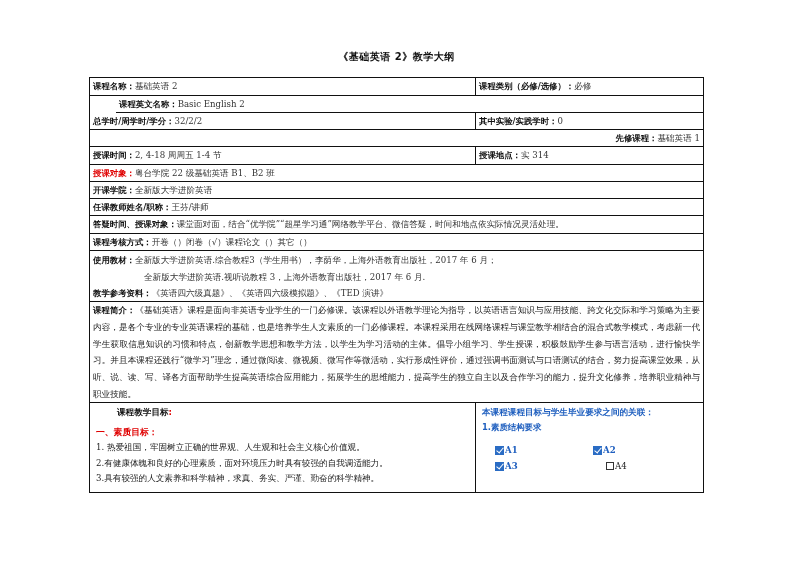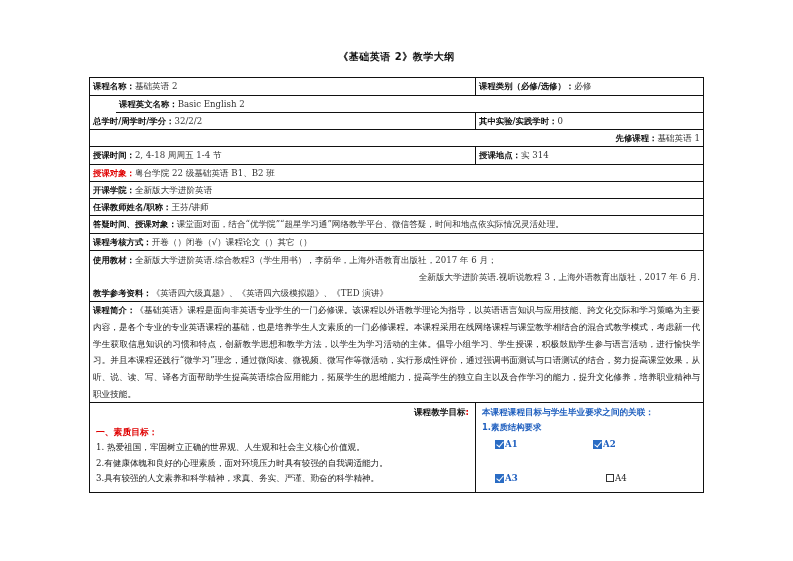--- a/index.html
+++ b/index.html
@@ -12,32 +12,32 @@
   .row:last-child { border-bottom: none; }
   .row.noline { border-bottom: none; }
   .cell { padding: 0 3px; box-sizing: border-box; white-space: nowrap; overflow: hidden; }
   .cell.left { width: 386px; border-right: 1.2px solid #111; }
   .cell.full { flex: 1; }
   .cell.right { flex: 1; }
   .lbl { font-family: "DejaVu Sans", sans-serif; font-weight: bold; color: #111; font-size: 8.4px; }
   .lbl.red { color: #e00000; }
   .val { color: #333; }
   .multi { white-space: normal; line-height: 16.8px; padding: 1px 3px; }
-  .indent { padding-left: 51px; display: block; text-align: right; }
+  .indent { padding-left: 51px; display: block; }
   .intro { white-space: normal; line-height: 16.8px; padding: 0 3px; text-align: justify; font-size: 8.6px; color: #222; }
   .obj-row { display: flex; height: 89px; }
   .obj-left { width: 386px; border-right: 1.2px solid #111; box-sizing: border-box; padding: 2px 6px 0 6px; font-size: 8.6px; }
   .obj-right { flex: 1; padding: 2px 6px; box-sizing: border-box; font-size: 8.6px; }
-  .obj-head { font-family: "DejaVu Sans", sans-serif; font-weight: bold; color: #111; padding-left: 21px; line-height: 15px; font-size: 8.6px; text-align: right; }
+  .obj-head { font-family: "DejaVu Sans", sans-serif; font-weight: bold; color: #111; padding-left: 21px; line-height: 15px; font-size: 8.6px; }
   .obj-head .colon { color: #e00000; }
   .obj-sub { font-family: "DejaVu Sans", sans-serif; font-weight: bold; color: #e00000; line-height: 16px; margin-top: 4px; font-size: 8.8px; }
   .obj-item { line-height: 15.5px; color: #222; }
   .rel-head { font-family: "DejaVu Sans", sans-serif; font-weight: bold; color: #1f5fbf; line-height: 15px; font-size: 8.6px; }
   .rel-sub { font-family: "DejaVu Sans", sans-serif; font-weight: bold; color: #1f5fbf; line-height: 15px; font-size: 8.4px; }
-  .cb-grid { display: grid; grid-template-columns: 98px 98px; row-gap: 20px; padding-left: 13px; margin-top: 2px; }
+  .cb-grid { display: grid; grid-template-columns: 98px 98px; row-gap: 2px; padding-left: 13px; margin-top: 8px; }
   .cb { display: flex; align-items: center; color: #1f5fbf; font-weight: bold; font-size: 8.6px; line-height: 14px; }
   .box { width: 9px; height: 9px; display: inline-block; margin-right: 1px; position: relative; box-sizing: border-box; }
   .box.on { background: #2a6cc4; }
   .box.on::after { content: ""; position: absolute; left: 2.5px; top: 0.5px; width: 3px; height: 6px;
                    border: solid #fff; border-width: 0 1.6px 1.6px 0; transform: rotate(40deg); }
   .box.off { border: 1px solid #333; width: 8px; height: 8px; }
   .cb.unchecked { color: #222; font-weight: normal; padding-left: 13px; }
 </style>
 </head>
 <body>

